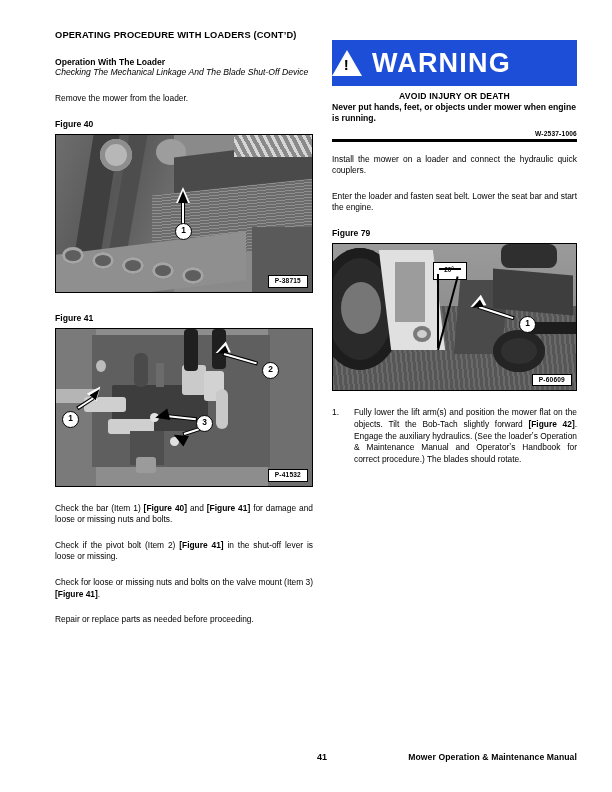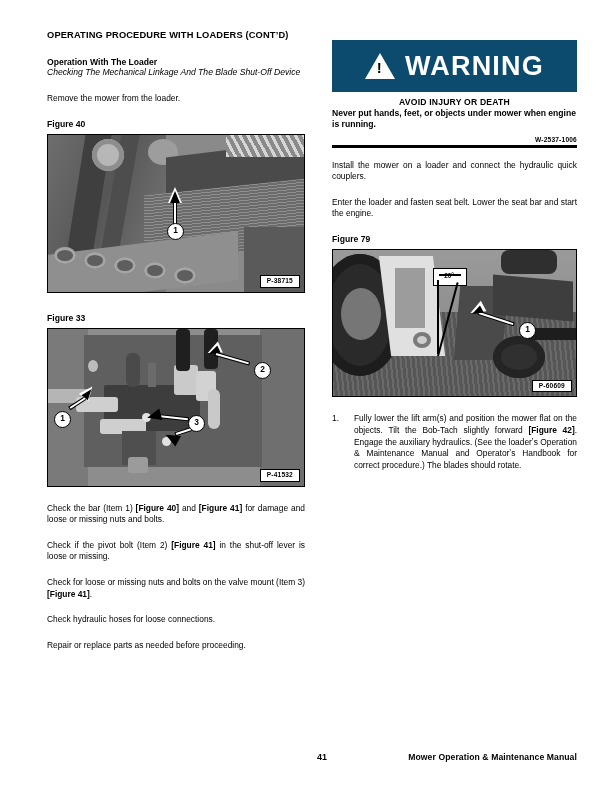--- a/index.html
+++ b/index.html
@@ -19,21 +19,21 @@
   .page {
     position: absolute;
     left: 0; top: 0;
     width: 612px;
     height: 792px;
   }
 
   
   .col-left {
     position: absolute;
-    left: 47px;
+    left: 55px;
     top: 30px;
     width: 258px;
   }
   .col-right {
     position: absolute;
     left: 332px;
     top: 40px;
     width: 245px;
   }
 
@@ -113,25 +113,25 @@
     background: #ffffff;
     box-shadow: 0 0 0 1px #000;
   }
   .arrowhead {
     position: absolute;
     width: 0; height: 0;
   }
 
   
   .warn-bar {
-    background: #0c4a6e;
-    height: 52px;
+    background: #1d4ed8;
+    height: 46px;
     display: flex;
     align-items: center;
-    justify-content: center;
+    justify-content: flex-start;
     gap: 10px;
   }
   .warn-word {
     color: #ffffff;
     font-size: 27px;
     font-weight: bold;
     letter-spacing: 1.2px;
     line-height: 1;
   }
   .warn-tri {
@@ -253,21 +253,21 @@
       <div class="leader" style="left:126px;top:66px;width:1.6px;height:26px;"></div>
       <div class="arrowhead" style="left:120px;top:52px;border-left:7px solid transparent;border-right:7px solid transparent;border-bottom:16px solid #fff;"></div>
       <div class="arrowhead" style="left:122px;top:56px;border-left:5px solid transparent;border-right:5px solid transparent;border-bottom:12px solid #000;"></div>
       <div class="callout" style="left:119px;top:88px;">1</div>
 
       <div class="fig-id">P-38715</div>
     </div>
 
     <div style="height:20px"></div>
 
-    <div class="fig-caption">Figure 33</div>
+    <div class="fig-caption">Figure 41</div>
     <div class="figure fig-left">
       <div class="ph" style="left:0;top:0;width:256px;height:157px;background:#8d8d8d;"></div>
       <div class="ph" style="left:0;top:0;width:40px;height:157px;background:#7a7a7a;"></div>
       <div class="ph" style="left:212px;top:0;width:44px;height:157px;background:#6f6f6f;"></div>
       <div class="ph" style="left:36px;top:6px;width:178px;height:132px;background:#5f5f5f;"></div>
       <div class="ph" style="left:0;top:60px;width:40px;height:14px;background:#b5b5b5;"></div>
       <div class="ph" style="left:56px;top:56px;width:96px;height:46px;background:#3d3d3d;border-radius:2px;"></div>
       <div class="ph" style="left:78px;top:24px;width:14px;height:34px;background:#4a4a4a;border-radius:6px;"></div>
       <div class="ph" style="left:100px;top:34px;width:8px;height:24px;background:#6b6b6b;"></div>
       <div class="ph" style="left:28px;top:68px;width:42px;height:15px;background:#cfcfcf;border-radius:3px;"></div>
@@ -301,21 +301,20 @@
 
       <div class="fig-id">P-41532</div>
     </div>
 
     <div style="height:16px"></div>
 
     <div>
       <p class="body"><span>Check the bar (Item 1) </span><b class="ref">[Figure 40]</b><span> and </span><b class="ref">[Figure 41]</b><span> for damage and loose or missing nuts and bolts.</span></p>
       <p class="body"><span>Check if the pivot bolt (Item 2) </span><b class="ref">[Figure 41]</b><span> in the shut-off lever is loose or missing.</span></p>
       <p class="body"><span>Check for loose or missing nuts and bolts on the valve mount (Item 3) </span><b class="ref">[Figure 41]</b><span>.</span></p>
-      <p class="body"><span>Check hydraulic hoses for loose connections.</span></p>
       <p class="body last"><span>Repair or replace parts as needed before proceeding.</span></p>
     </div>
 
   </div>
 
   <div class="col-right">
 
     <div>
       <div class="warn-bar">
         <div class="warn-tri"></div>

